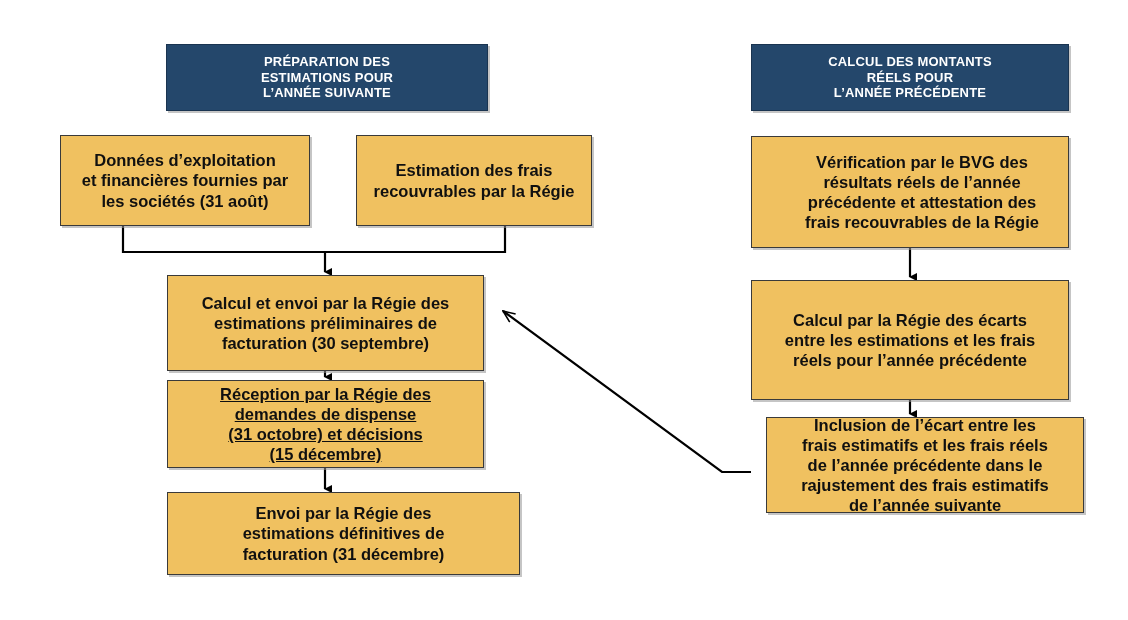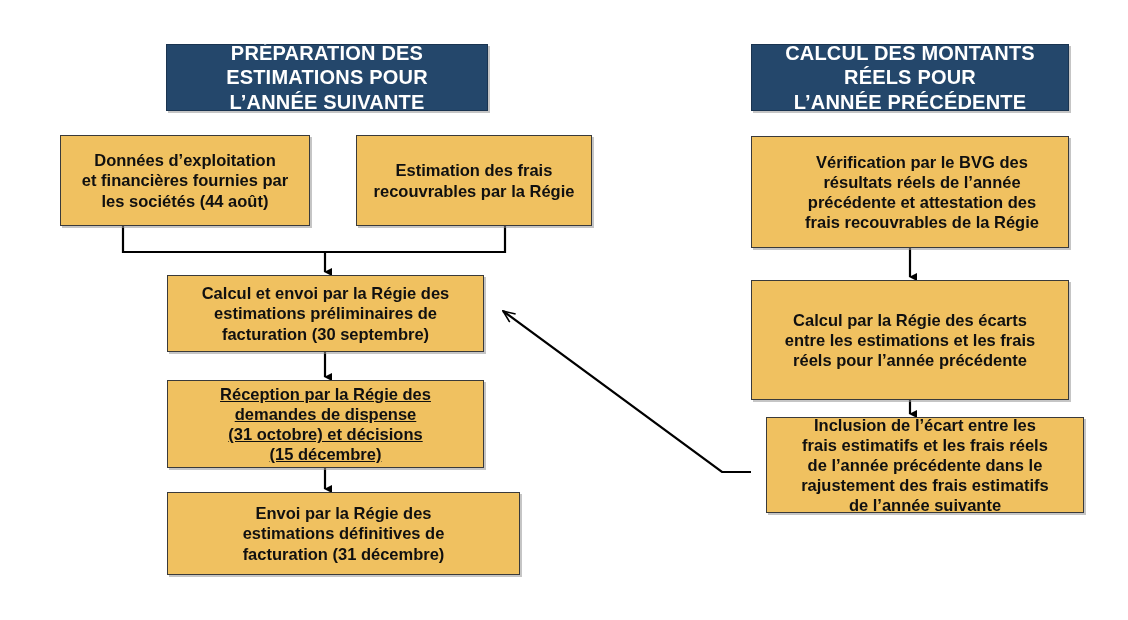--- a/index.html
+++ b/index.html
@@ -27,21 +27,21 @@
     justify-content: center;
     text-align: center;
     line-height: 1.22;
     white-space: pre-line;
     border: 1px solid #3a3a3a;
     box-shadow: 2px 2px 0px rgba(150,150,150,0.55);
   }
   .node.header {
     background: #24476B;
     color: #ffffff;
-    font-size: 20px;
+    font-size: 13px;
     font-weight: 700;
     letter-spacing: 0.2px;
     border: 1px solid #1a3450;
   }
   .node.step {
     background: #F0C160;
     color: #101010;
     font-size: 16.5px;
     font-weight: 700;
     padding: 4px 8px;
@@ -96,26 +96,26 @@
       <path d="M751,472 L722,472 L503,311" fill="none" stroke="#000000" stroke-width="2.2" stroke-linejoin="miter" marker-end="url(#arrowopen)"></path>
     </g>
   </svg>
 
   <div class="node header" style="left:166px; top:44px; width:322px; height:67px;">PRÉPARATION DES
 ESTIMATIONS POUR
 L’ANNÉE SUIVANTE</div>
 
   <div class="node step" style="left:60px; top:135px; width:250px; height:91px;">Données d’exploitation
 et financières fournies par
-les sociétés (44 août)</div>
+les sociétés (31 août)</div>
 
   <div class="node step" style="left:356px; top:135px; width:236px; height:91px;">Estimation des frais
 recouvrables par la Régie</div>
 
-  <div class="node step" style="left:167px; top:275px; width:317px; height:77px;">Calcul et envoi par la Régie des
+  <div class="node step" style="left:167px; top:275px; width:317px; height:96px;">Calcul et envoi par la Régie des
 estimations préliminaires de
 facturation (30 septembre)</div>
 
   <div class="node step" style="left:167px; top:380px; width:317px; height:88px;text-decoration:underline;">Réception par la Régie des
 demandes de dispense
 (31 octobre) et décisions
 (15 décembre)</div>
 
   <div class="node step" style="left:167px; top:492px; width:353px; height:83px;">Envoi par la Régie des
 estimations définitives de

